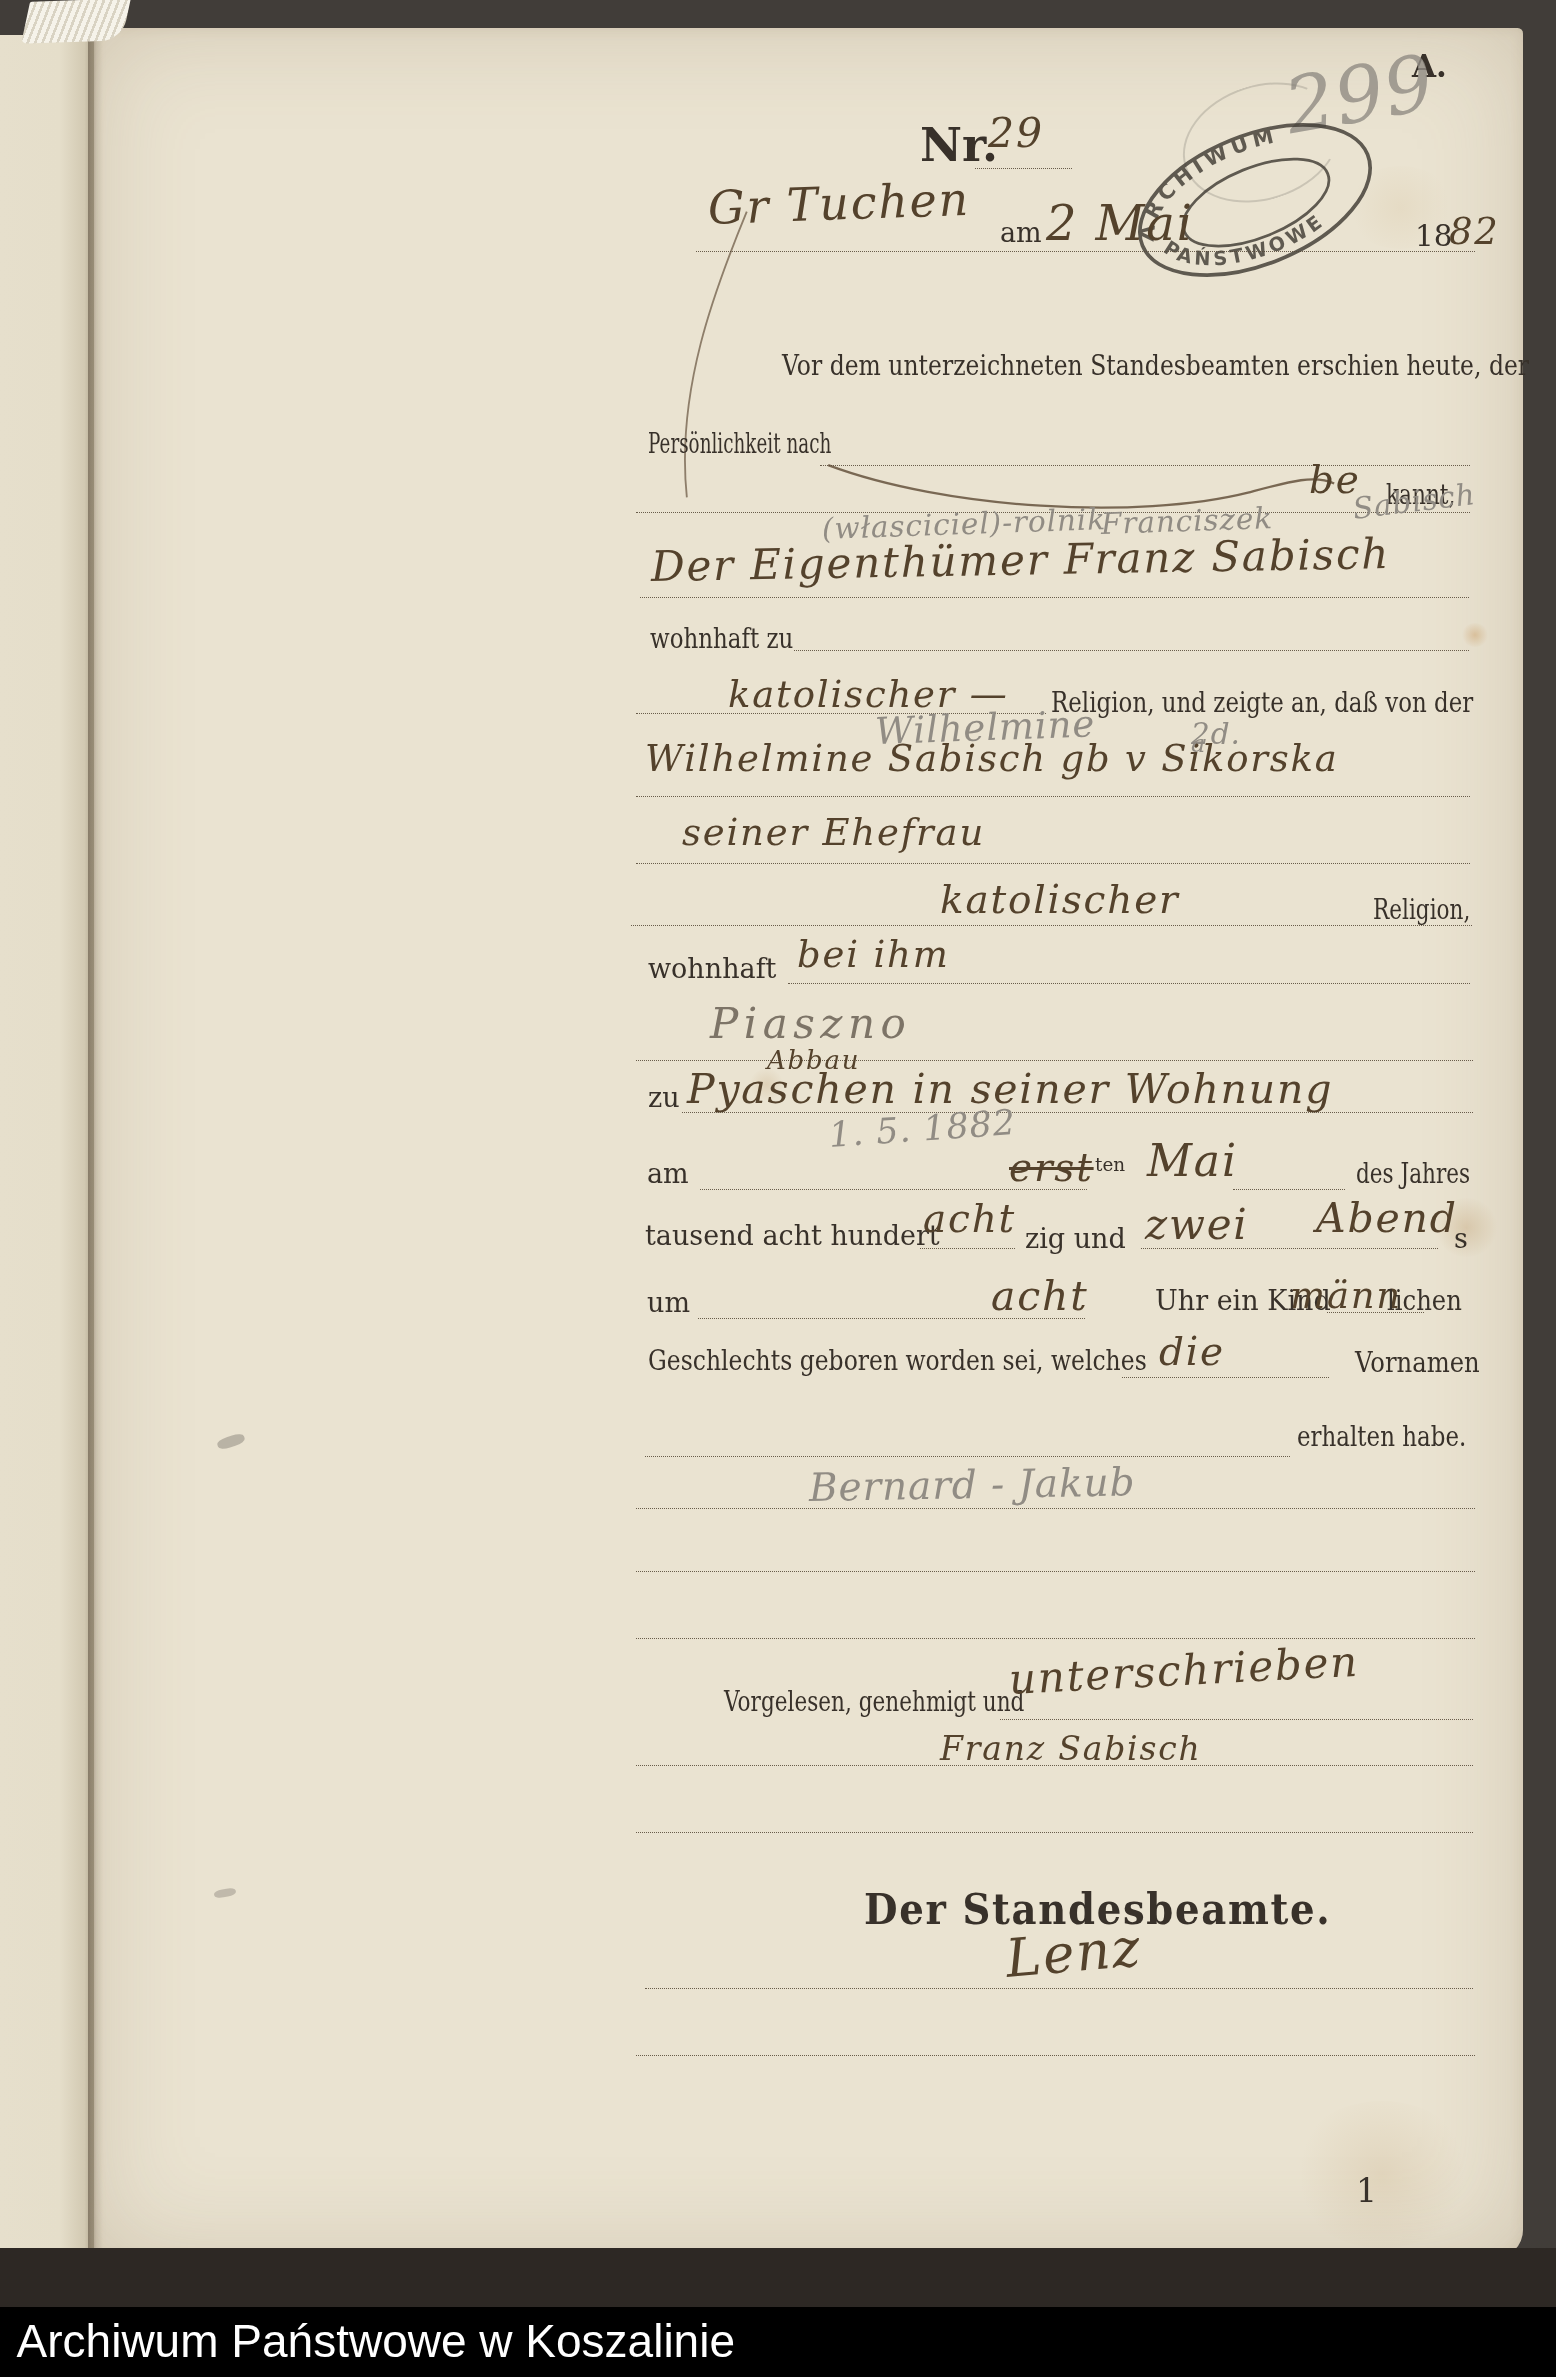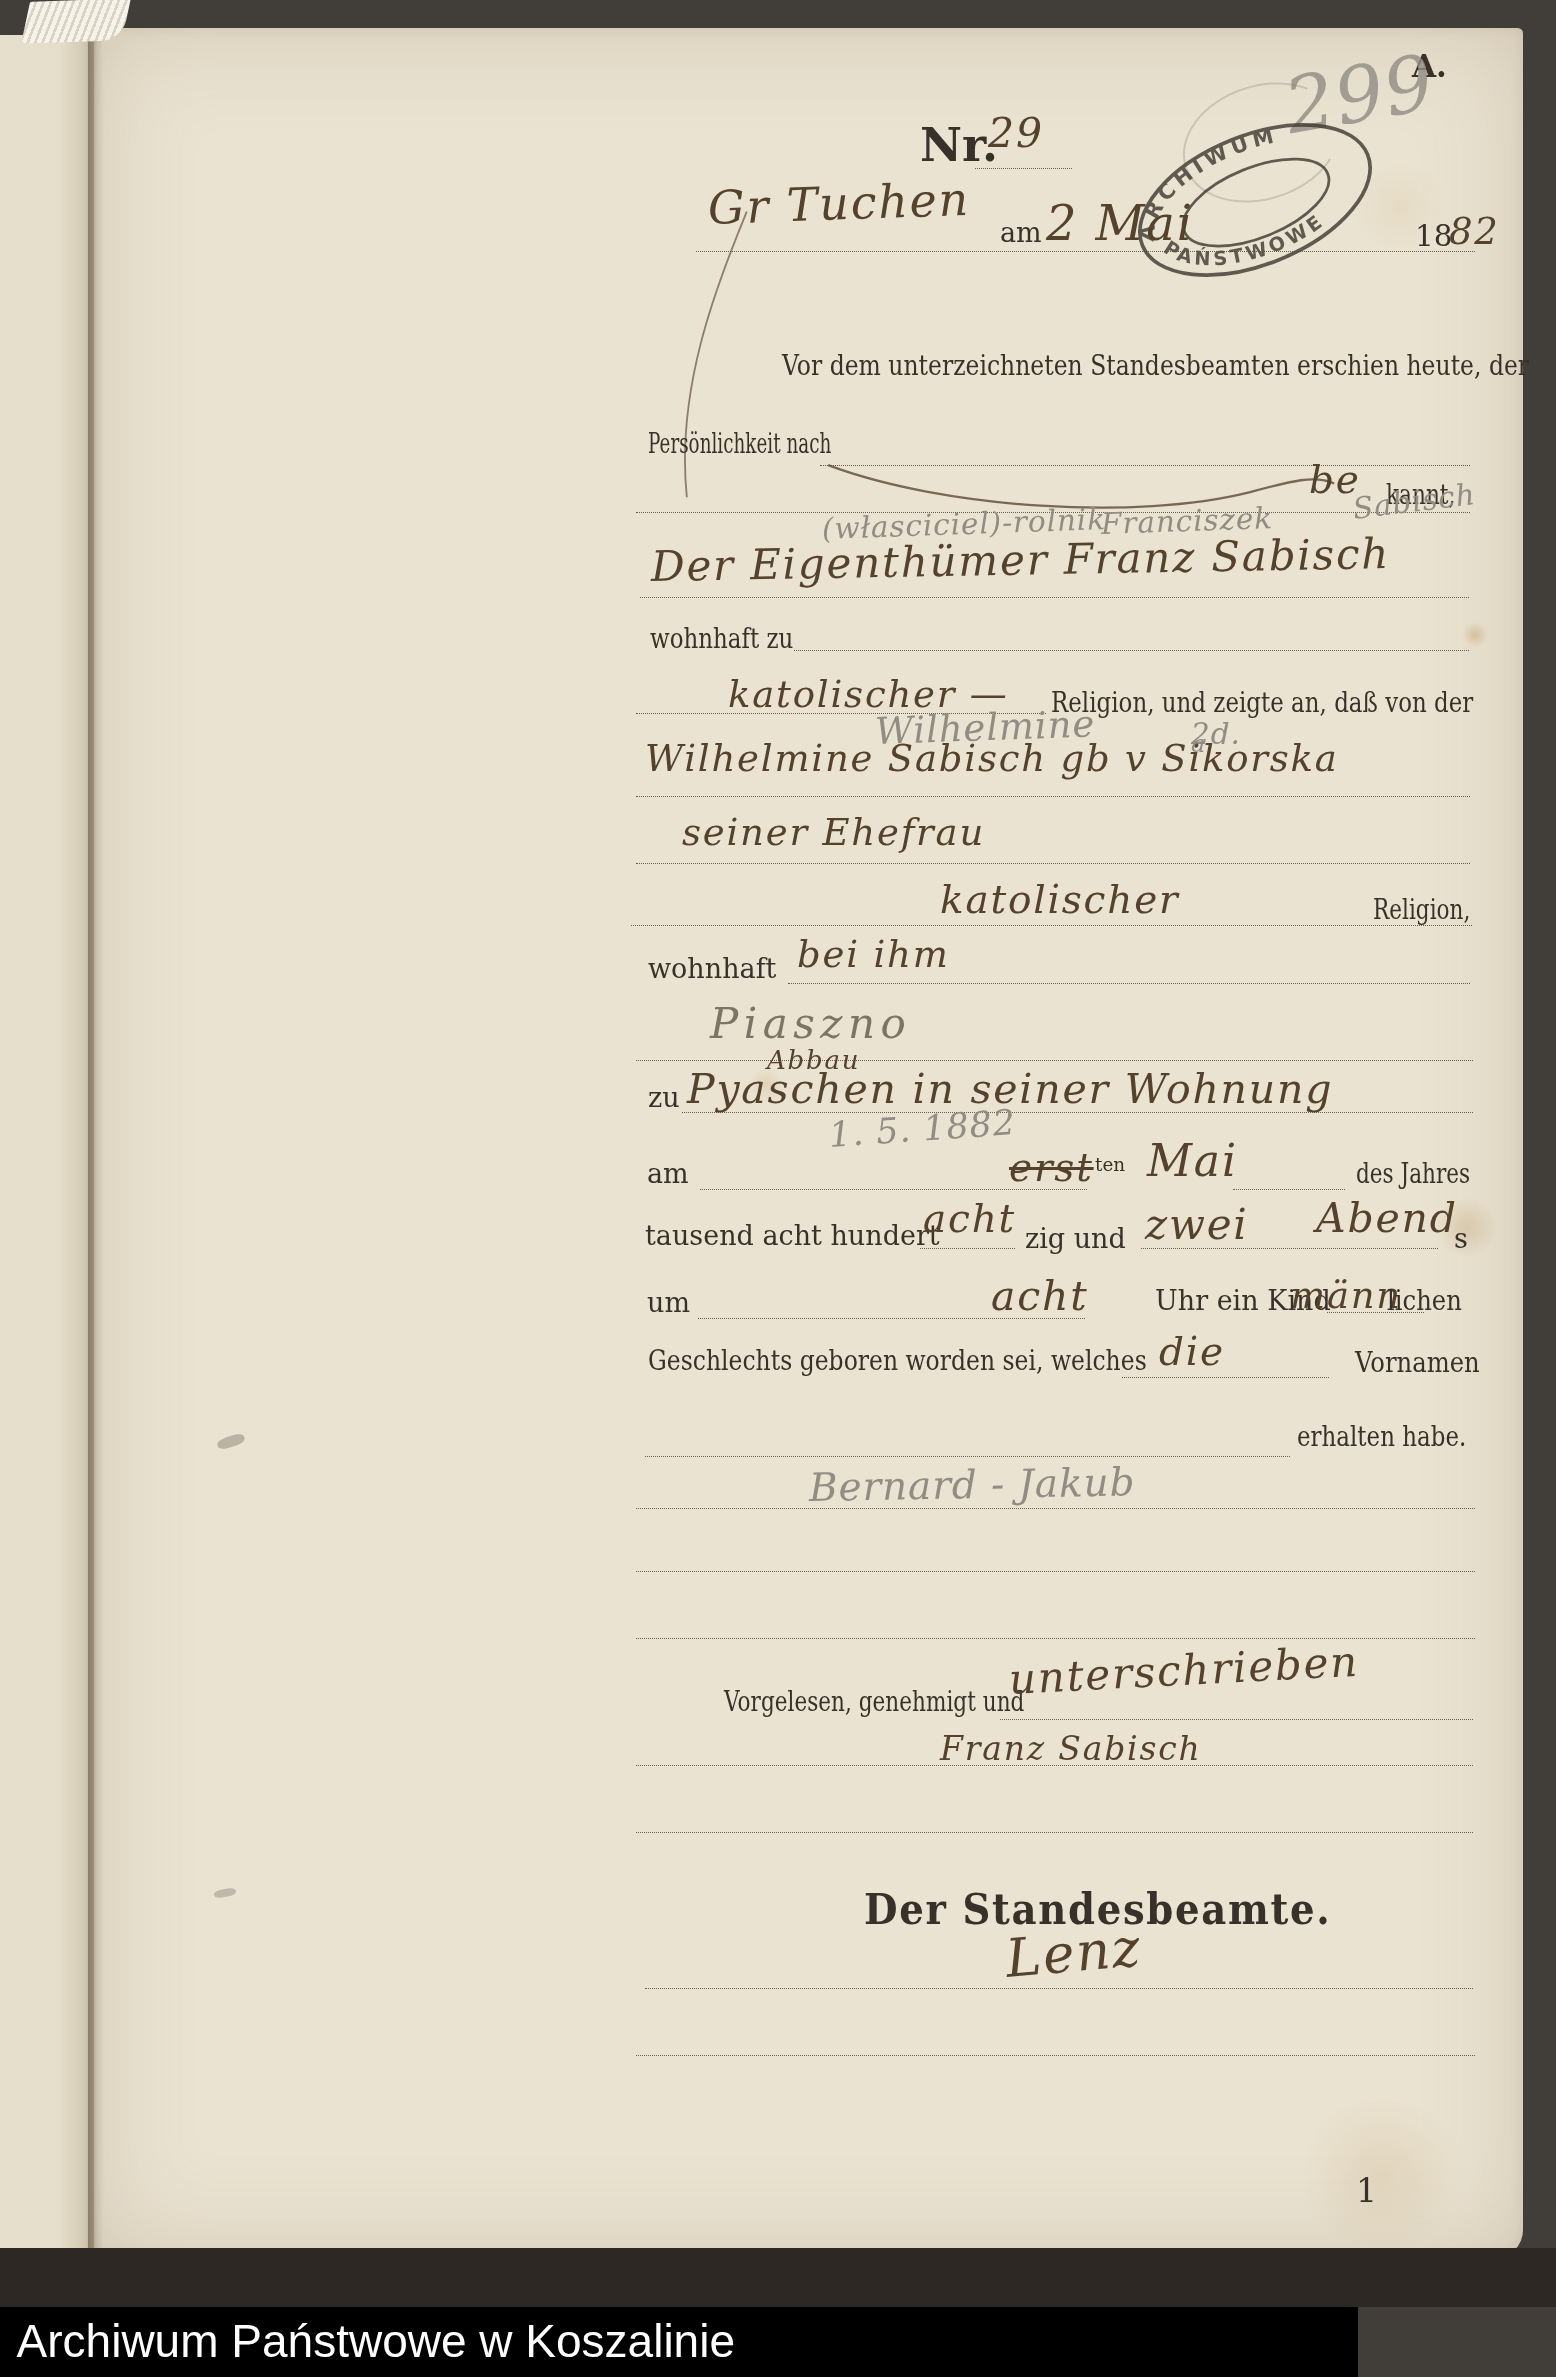--- a/index.html
+++ b/index.html
@@ -11,21 +11,21 @@
     background:linear-gradient(to right,#e6dfcc 0%,#e5deca 62%,#d2c9b2 88%,#a79c84 100%);}
   .crease{position:absolute;left:88px;top:28px;width:14.7px;height:2234px;
     background:linear-gradient(to right,rgba(62,48,33,.45),rgba(62,48,33,.10) 55%,rgba(62,48,33,0));}
   .page-main{position:absolute;left:94px;top:28px;width:1429px;height:2230px;
     background:#eae3d1;border-radius:3.7px 5.5px 28px 9.2px;
     box-shadow:inset 0 0 101px rgba(125,102,70,.22), inset 0 0 13px rgba(125,102,70,.14);}
   .edges{position:absolute;left:26px;top:0;width:100px;height:42px;
     background:repeating-linear-gradient(100deg,#f6f3ea 0 4.6px,#d9d3c3 4.6px 7.4px);
     transform:skewX(-14deg) rotate(-2deg);border-radius:1.8px 1.8px 20px 5.5px;}
   .botband{position:absolute;left:0;top:2248px;width:1556px;height:59px;background:#2d2824;}
-  .footer{position:absolute;left:0;top:2307px;width:1358px;height:70px;background:#000;}
+  .footer{position:absolute;left:0;top:2307px;width:1556px;height:70px;background:#000;}
   .footer span{position:absolute;left:16.6px;top:7.4px;color:#fff;font-size:46px;
     font-family:"Liberation Sans",sans-serif;}
   
   .printed{font-size:27px;color:#38312a;transform-origin:0 50%;}
   .bold{font-weight:bold;}
   .hand{font-style:italic;color:#54422c;letter-spacing:1.8px;transform-origin:0 50%;}
   .pencil{font-style:italic;color:#918c84;letter-spacing:0.9px;transform-origin:0 50%;}
   .dot{position:absolute;height:0;border-bottom:1.8px dotted rgba(82,69,52,.85);}
   .strike{text-decoration:line-through;}
   .stain{position:absolute;border-radius:50%;pointer-events:none;}

